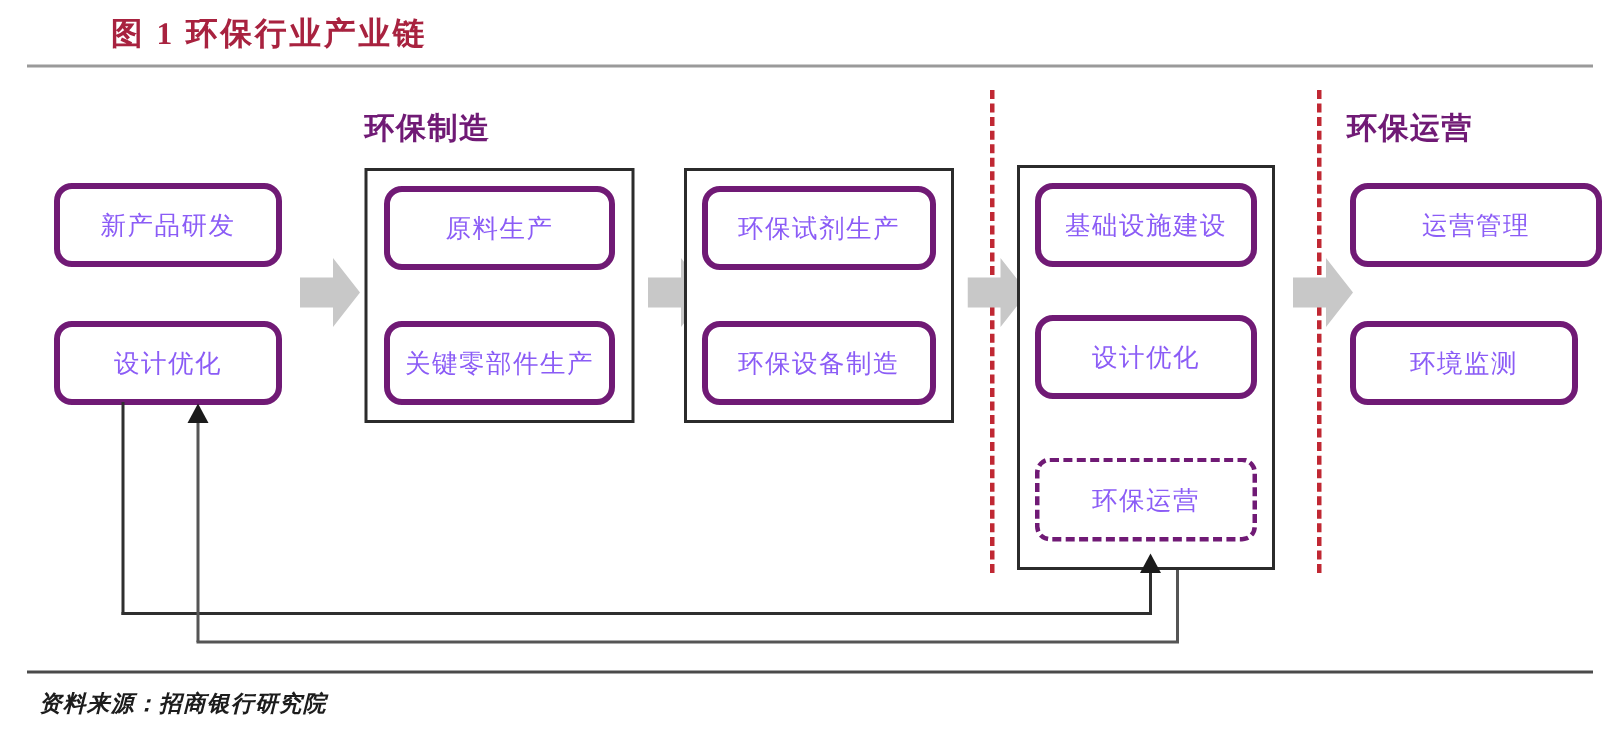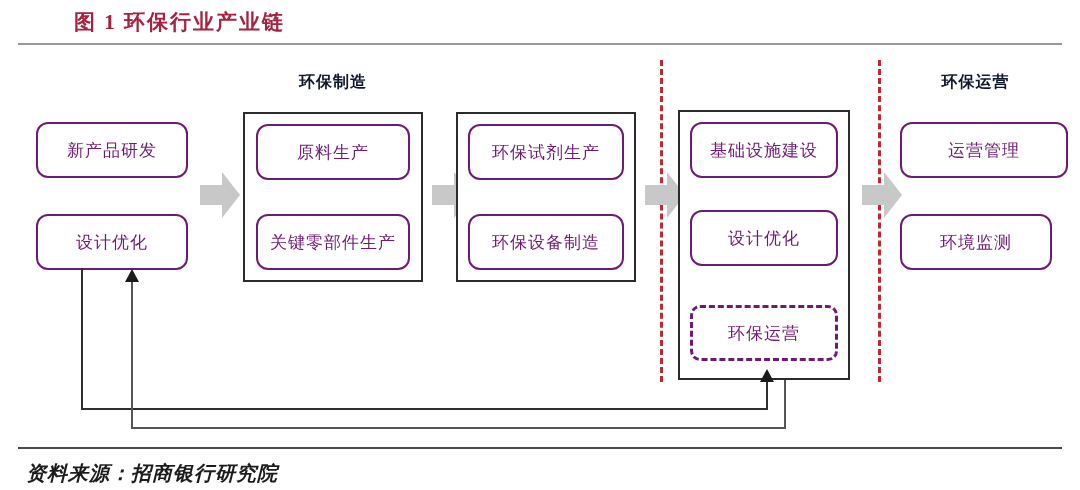--- a/index.html
+++ b/index.html
@@ -46,52 +46,52 @@
     width: 1044px;
     height: 2px;
     background: #4a4a4a;
   }
   .fig-source {
     position: absolute;
     left: 26px;
     top: 460px;
     font-family: "Liberation Serif", "DejaVu Serif", serif;
     font-style: italic;
-    font-size: 20px;
+    font-size: 15px;
     font-weight: bold;
     color: #1c1c1c;
     letter-spacing: 1px;
     white-space: nowrap;
   }
 
   
   .stage-label {
     position: absolute;
     font-family: "Liberation Sans", "DejaVu Sans", sans-serif;
-    font-size: 16px;
+    font-size: 20px;
     font-weight: bold;
-    color: #0f172a;
+    color: #701a75;
     letter-spacing: 1px;
     white-space: nowrap;
-    text-align: center;
+    text-align: left;
   }
 
   
   .node {
     position: absolute;
     box-sizing: border-box;
-    border: 2px solid #701a75;
+    border: 4px solid #701a75;
     border-radius: 12px;
     background: #ffffff;
     display: flex;
     align-items: center;
     justify-content: center;
     font-family: "Liberation Serif", "DejaVu Serif", serif;
     font-size: 17px;
-    color: #701a75;
+    color: #8b5cf6;
     letter-spacing: 1px;
     white-space: nowrap;
   }
   .node.dashed {
     border-style: dashed;
     border-width: 3px;
     border-radius: 10px;
   }
   .group-box {
     position: absolute;

